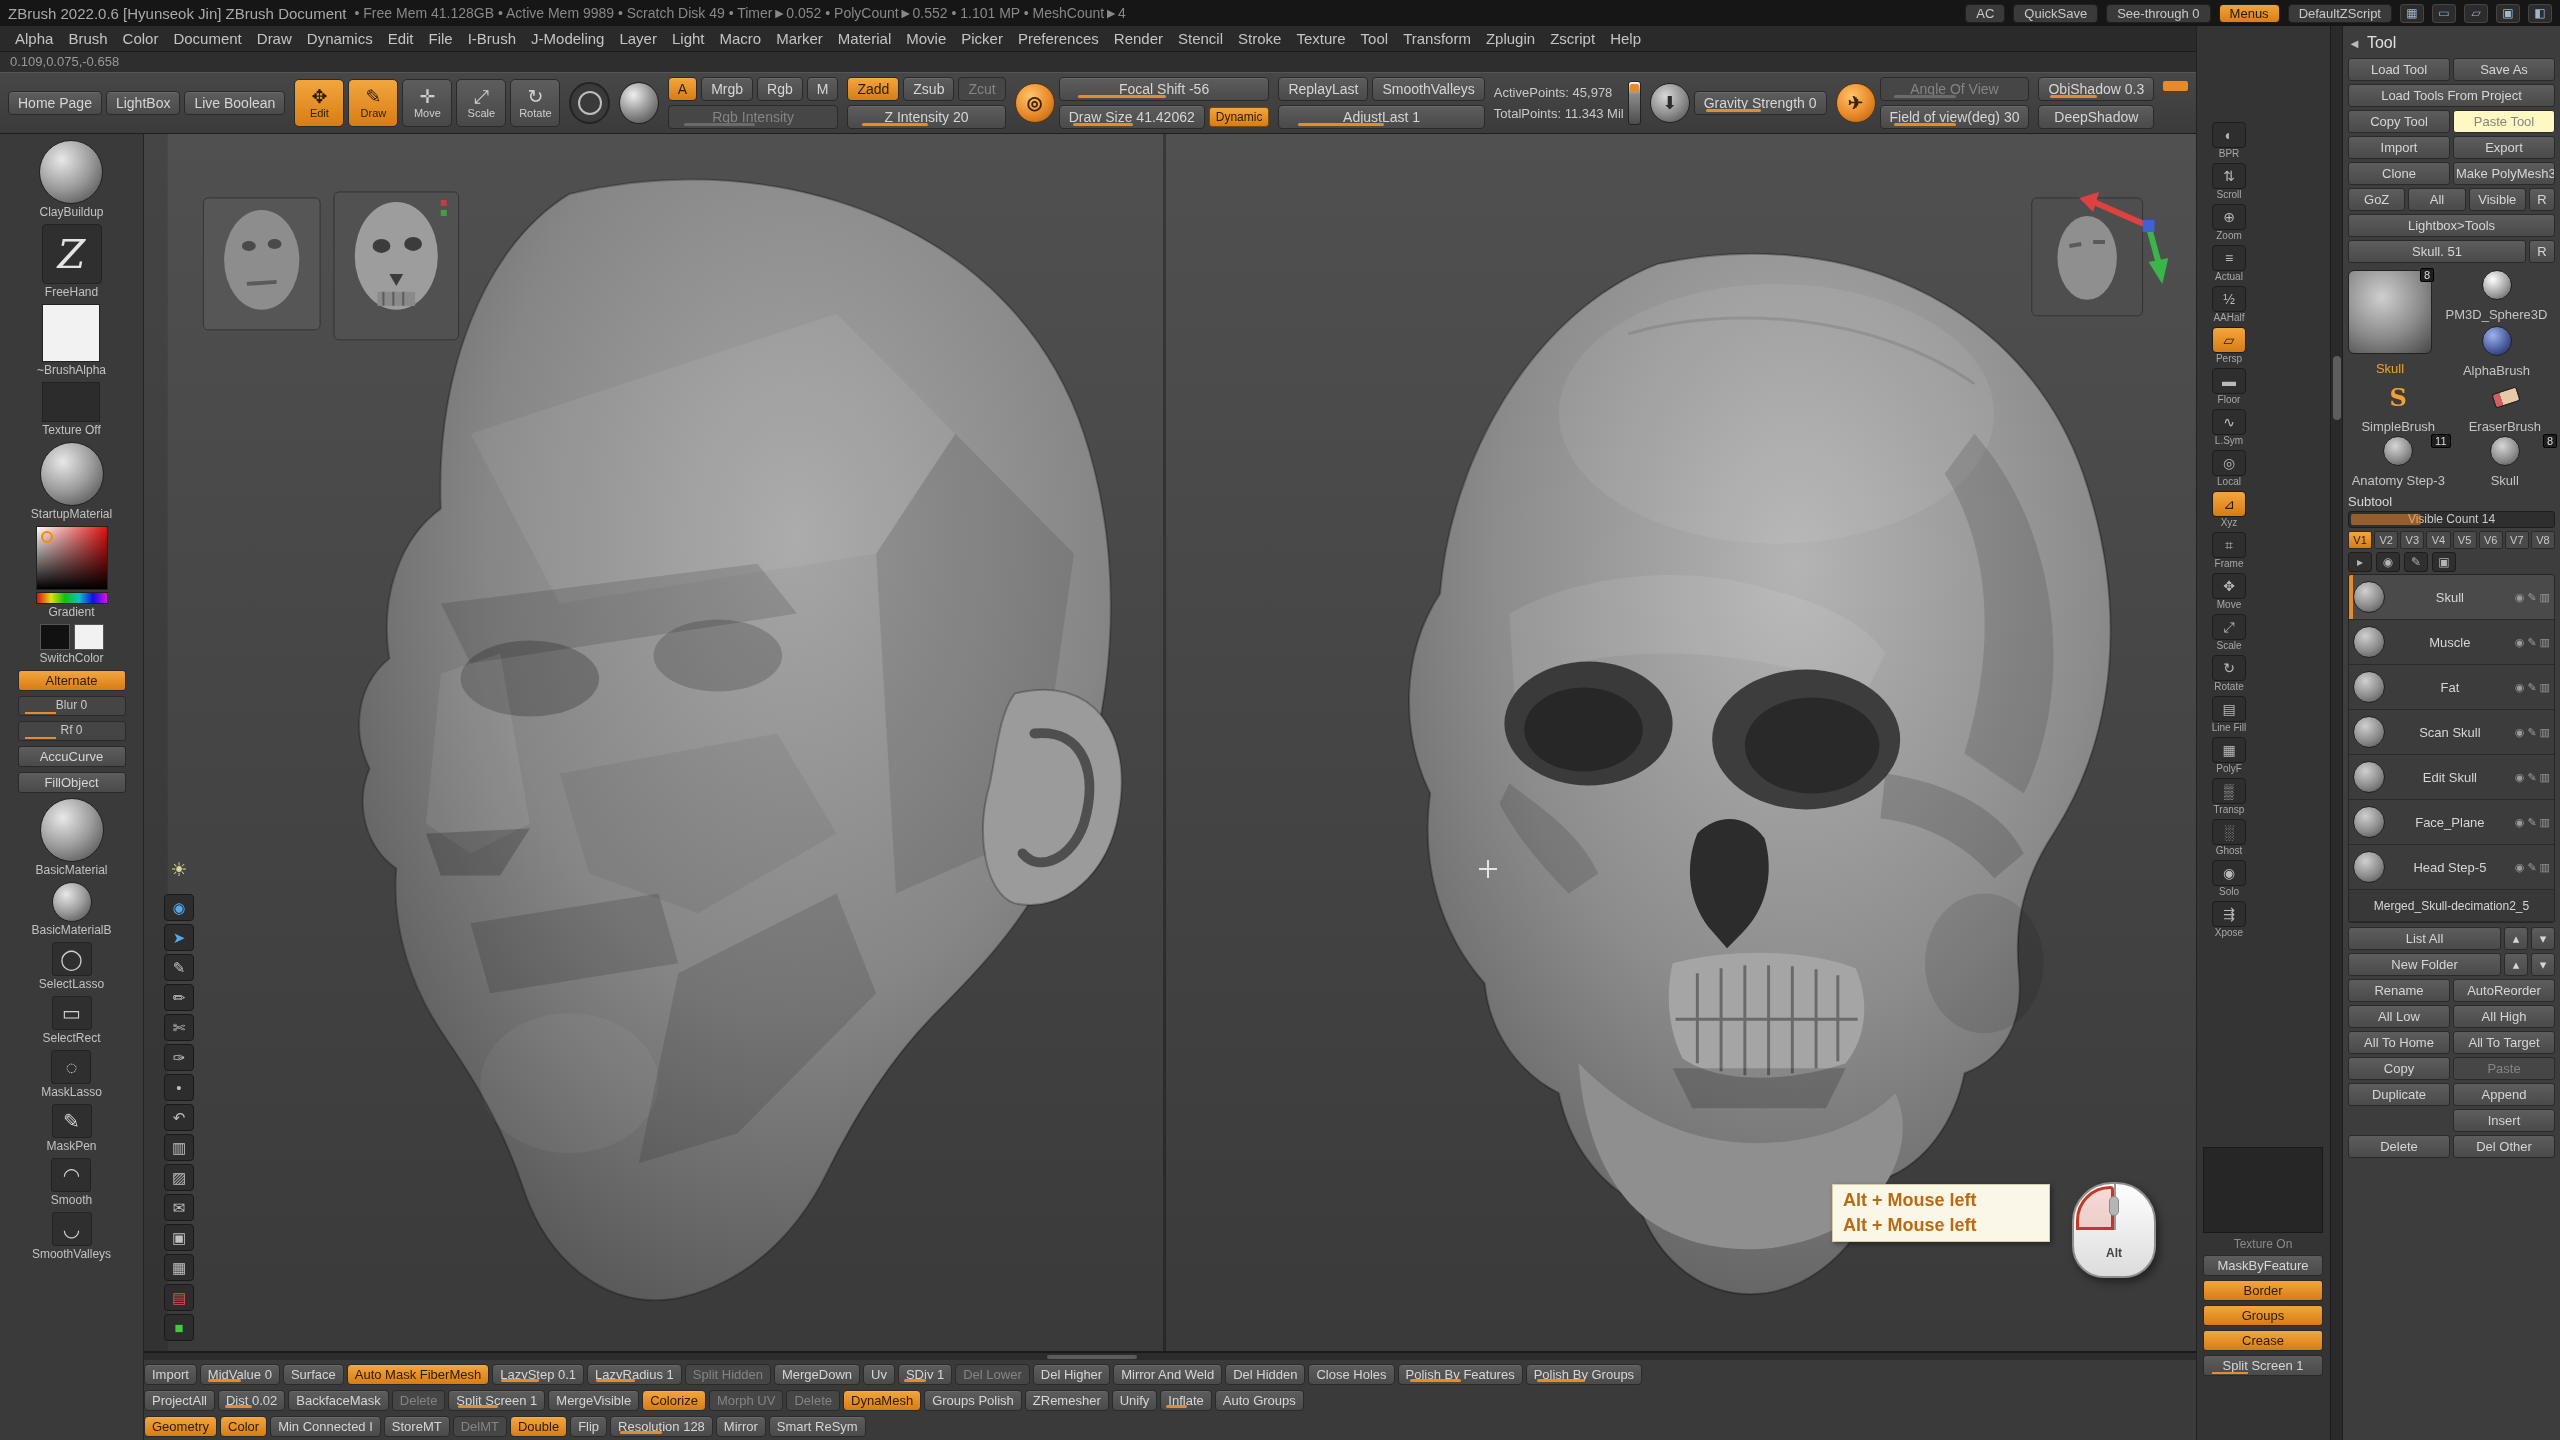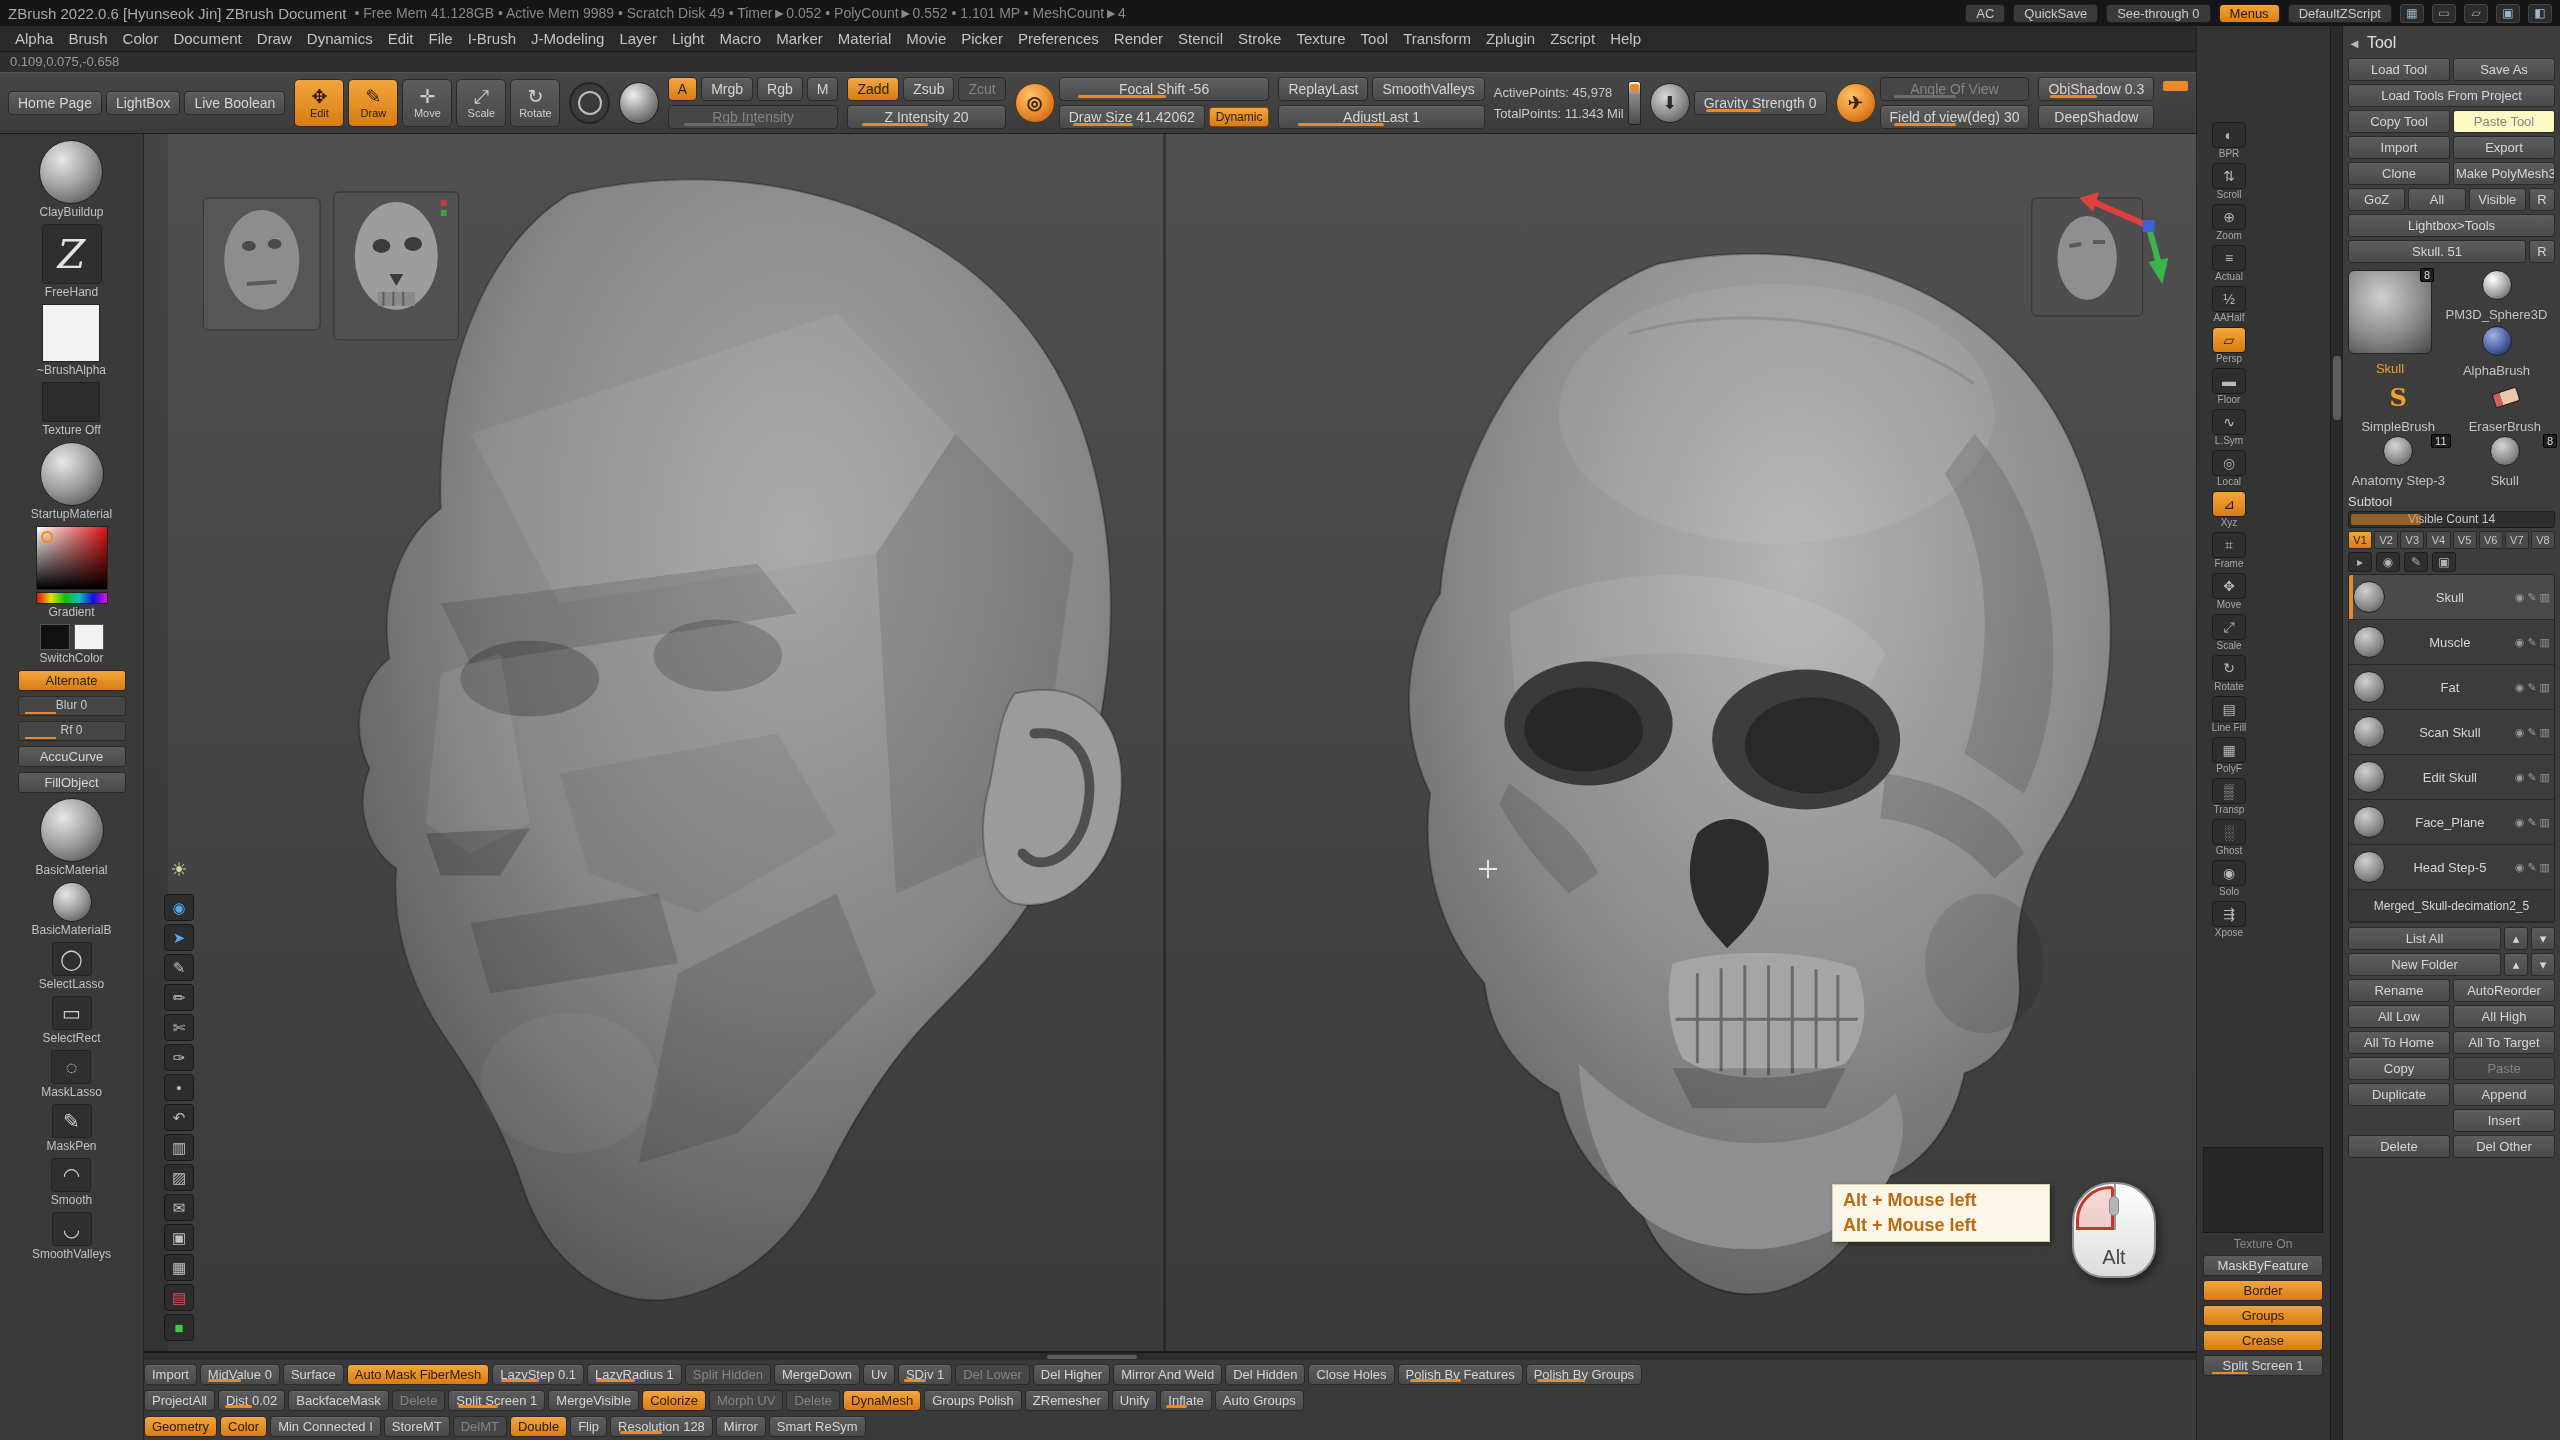--- a/index.html
+++ b/index.html
@@ -73,21 +73,21 @@
 #scene{position:absolute;inset:0;width:100%;height:100%;}
 #qt-bar{position:absolute;left:20px;top:722px;display:flex;flex-direction:column;gap:3px;}
 .qt-ic{width:30px;height:27px;background:#2d2d2d;border:1px solid #191919;border-radius:4px;display:flex;align-items:center;justify-content:center;font-size:15px;}
 .qt-ic.first{margin-bottom:8px;background:transparent;border-color:transparent;font-size:19px;}
 #tooltip{position:absolute;left:1688px;top:1050px;width:218px;background:#faf6e8;border:1px solid #d8cda6;padding:3px 10px;font-size:18px;font-weight:bold;color:#b96a12;line-height:25px;box-shadow:2px 2px 5px rgba(0,0,0,.4);}
 #mouse-g{position:absolute;left:1928px;top:1048px;width:88px;height:118px;}
 #mouse-body{width:84px;height:96px;background:linear-gradient(#ffffff,#dcdcdc);border:2px solid #8f8f8f;border-radius:40px 40px 32px 32px;position:relative;box-shadow:3px 4px 8px rgba(0,0,0,.45);}
 #mouse-split{position:absolute;left:50%;top:0;width:2px;height:46px;background:#9a9a9a;}
 #mouse-lb{position:absolute;left:2px;top:2px;width:38px;height:44px;border-radius:36px 4px 0 0;border:3px solid #c03a2a;background:rgba(226,112,92,.25);}
 #mouse-wheel{position:absolute;left:50%;top:12px;width:10px;height:20px;margin-left:-5px;background:#b5b5b5;border:1px solid #8a8a8a;border-radius:5px;}
-#mouse-alt{position:absolute;left:0;right:0;top:62px;text-align:center;font-size:20px;font-weight:normal;color:#444;}
+#mouse-alt{position:absolute;left:0;right:0;top:62px;text-align:center;font-size:12px;font-weight:bold;color:#444;}
 #brush-cursor{position:absolute;left:1335px;top:726px;width:18px;height:18px;}
 #brush-cursor::before,#brush-cursor::after{content:"";position:absolute;background:#e5e5e5;}
 #brush-cursor::before{left:8px;top:0;width:2px;height:18px;}
 #brush-cursor::after{left:0;top:8px;width:18px;height:2px;}
 
 
 #bottom-scroll{height:8px;background:#2c2c2c;border-top:1px solid #1a1a1a;position:relative;flex:0 0 auto;}
 #bottom-scroll .handle{position:absolute;left:44%;top:2px;width:90px;height:4px;background:#5c5c5c;border-radius:2px;}
 #bottom-bars{flex:1;background:#3a3a3a;display:flex;flex-direction:column;gap:2px;padding:2px 2px 2px 0;}
 .bb-row{display:flex;gap:3px;align-items:center;height:24px;}

